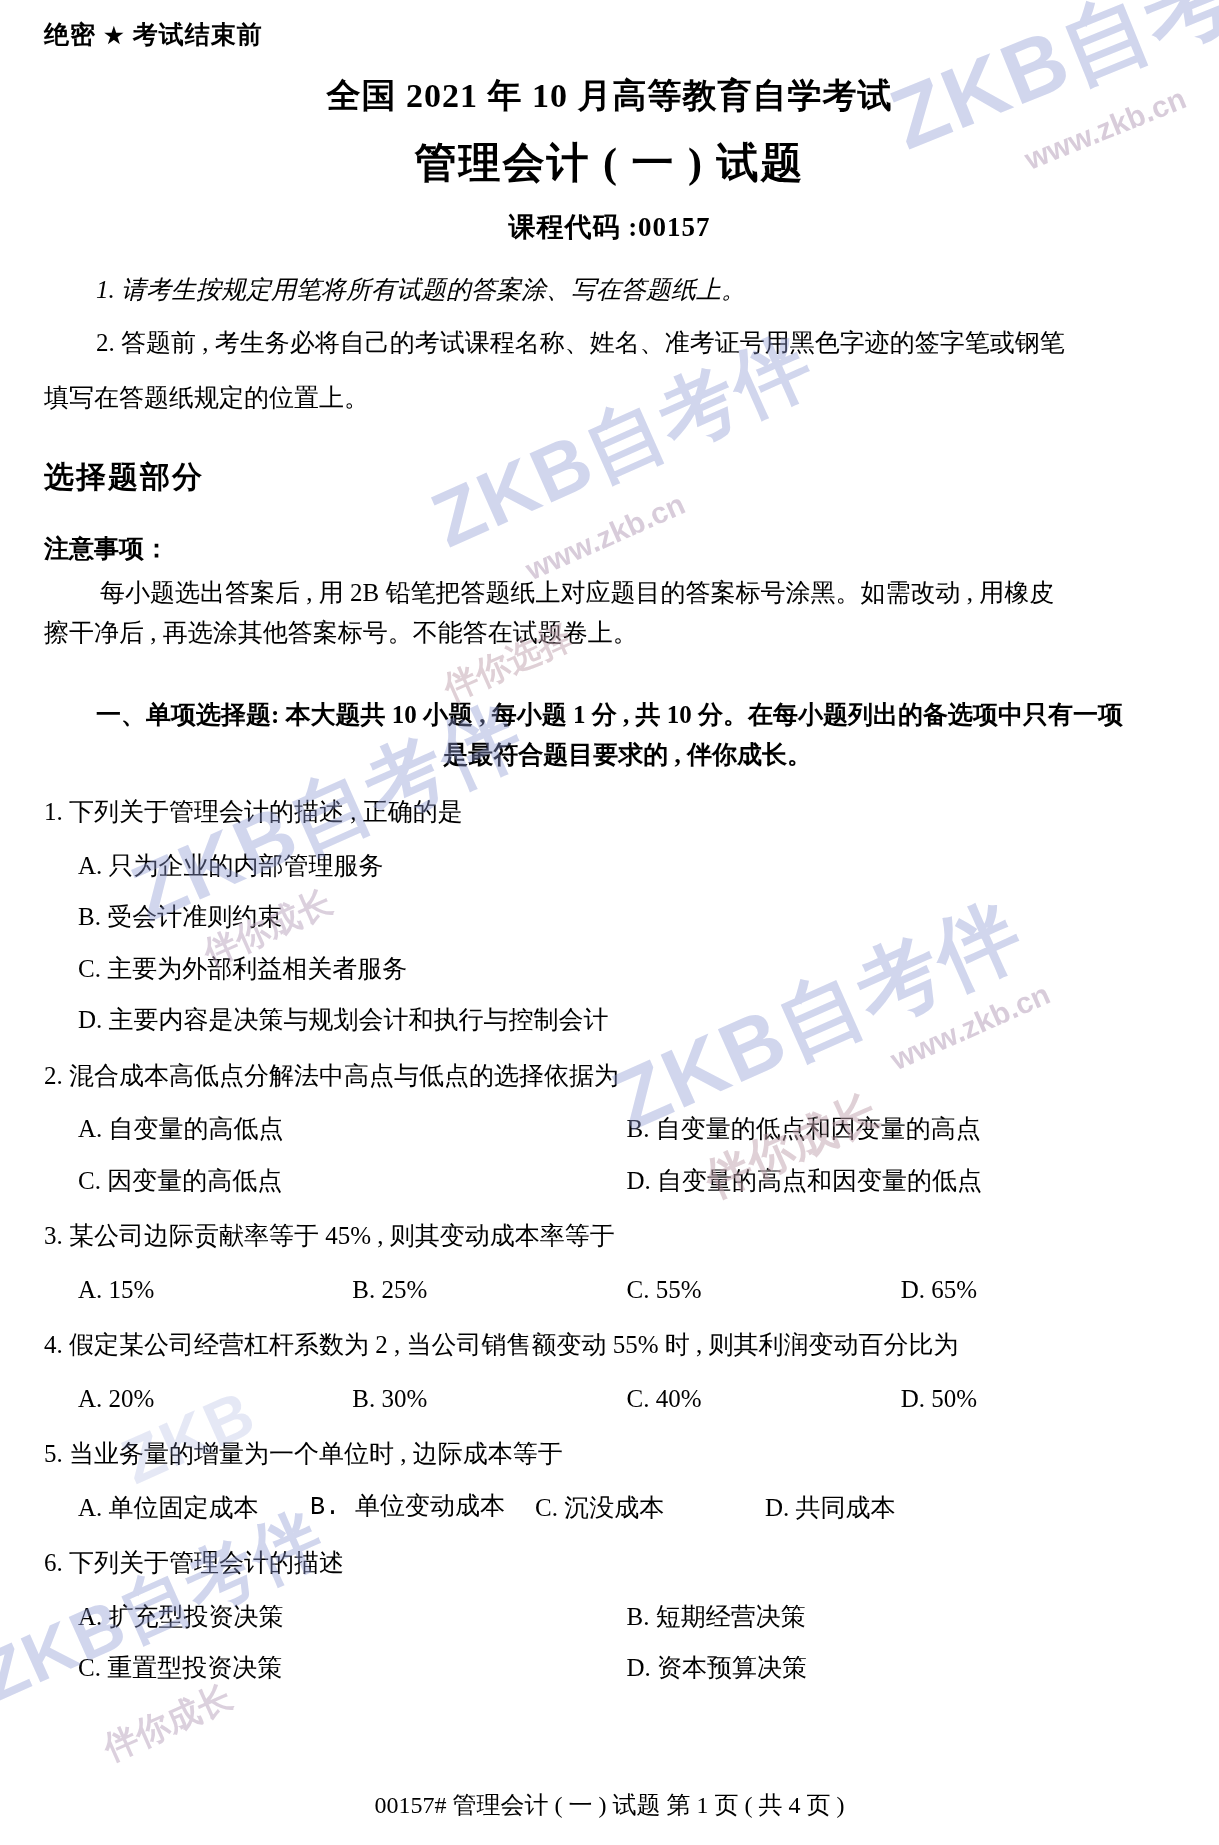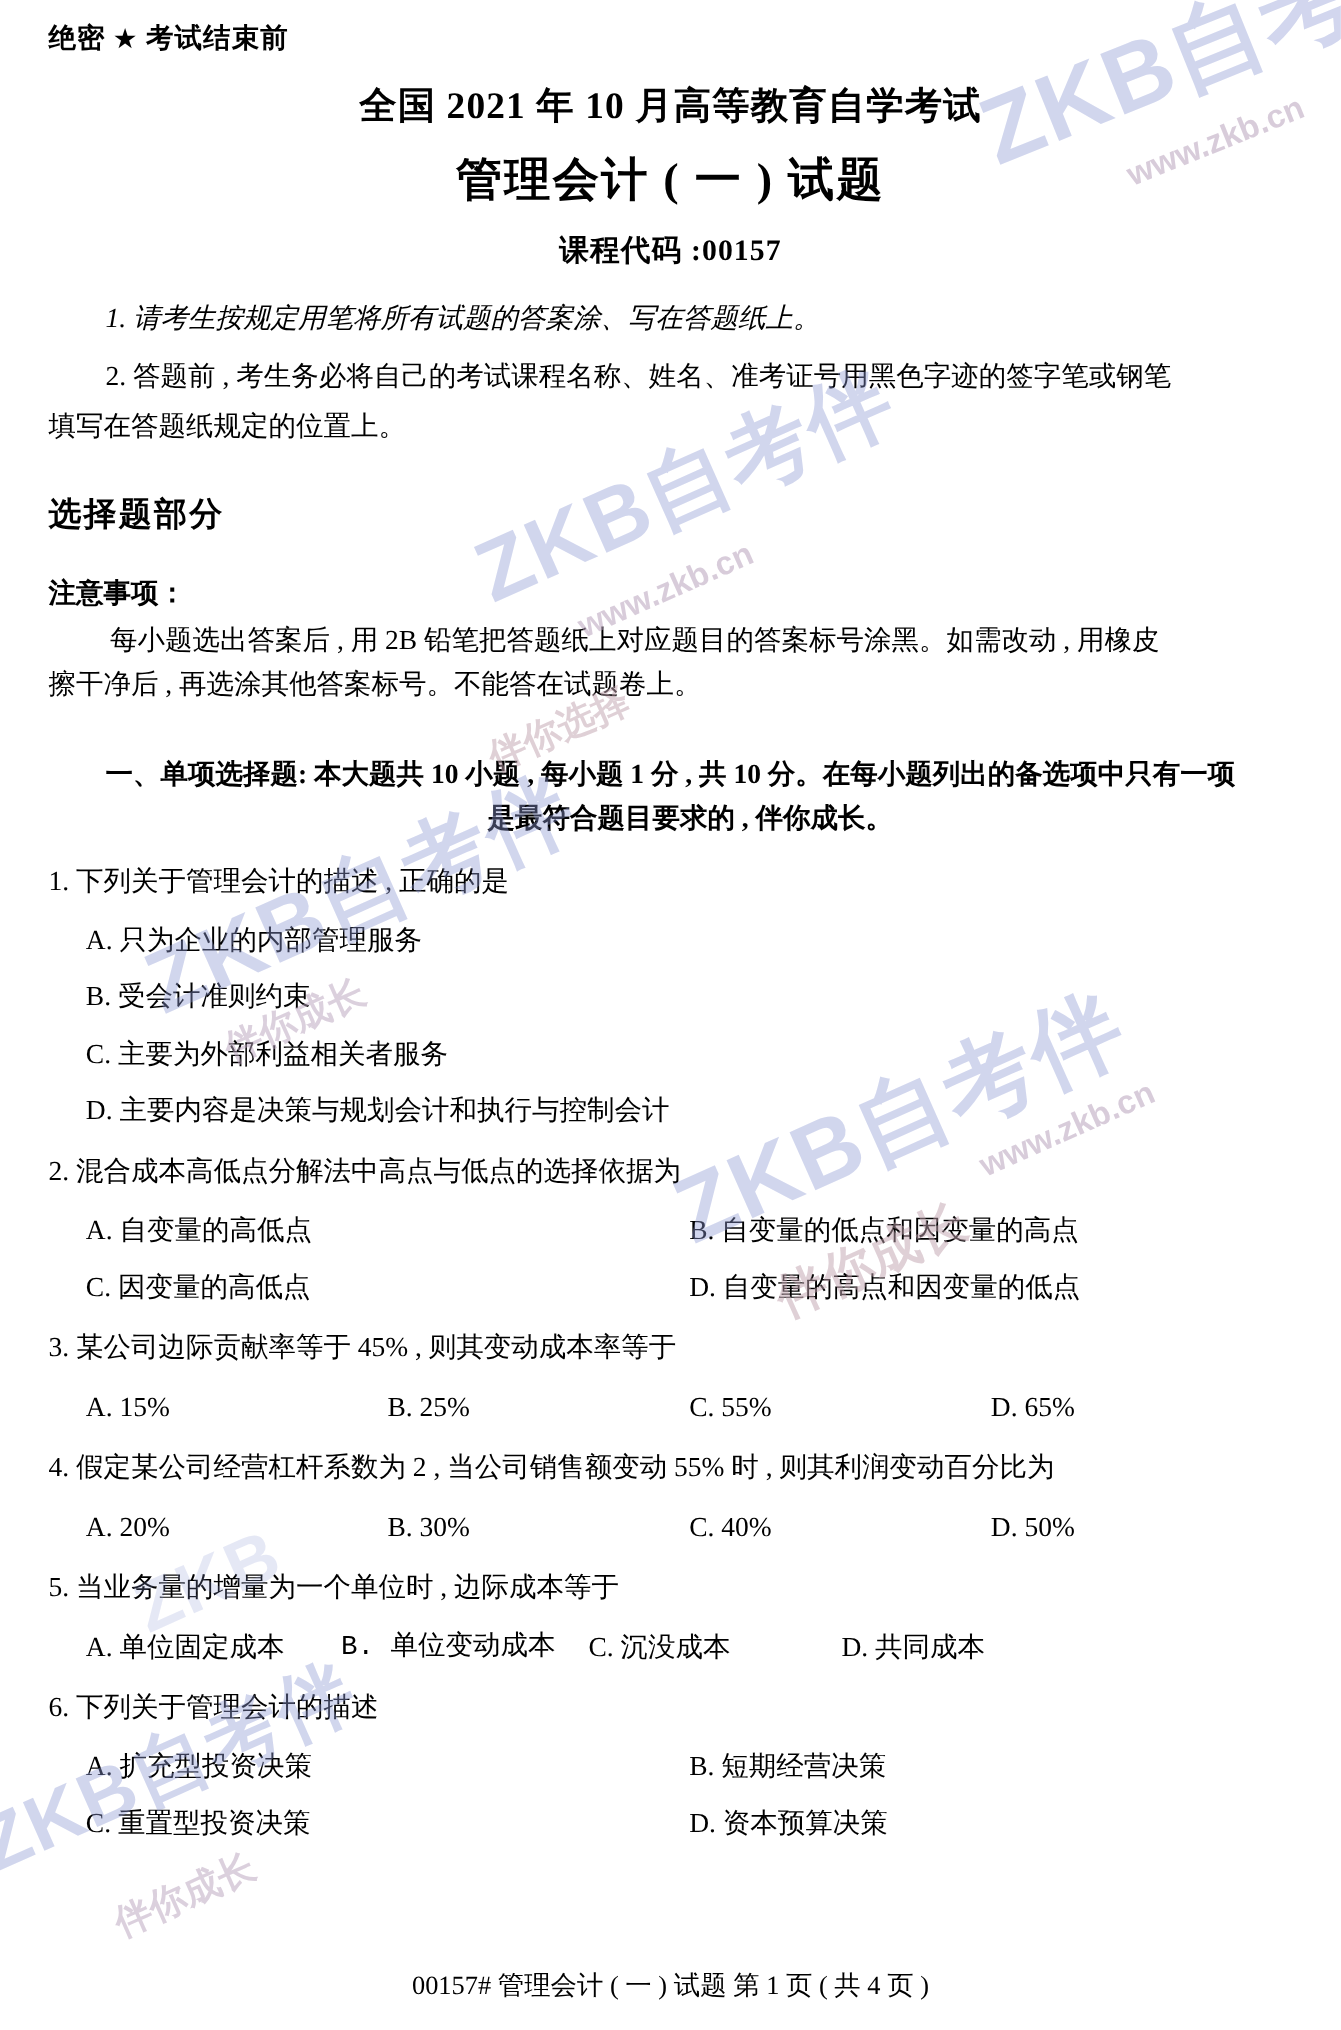--- a/index.html
+++ b/index.html
@@ -193,21 +193,21 @@
     <span class="star">★</span>
     <span>考试结束前</span>
   </div>
 
   <div class="title1">全国 2021 年 10 月高等教育自学考试</div>
   <div class="title2">管理会计 ( 一 ) 试题</div>
   <div class="title3">课程代码 :00157</div>
 
   <div class="notice-line first indent2">1. 请考生按规定用笔将所有试题的答案涂、写在答题纸上。</div>
   <div class="notice-line indent2">2. 答题前 , 考生务必将自己的考试课程名称、姓名、准考证号用黑色字迹的签字笔或钢笔</div>
-  <div class="notice-line" style="margin-top:6px;">填写在答题纸规定的位置上。</div>
+  <div class="notice-line" style="margin-top:16px;">填写在答题纸规定的位置上。</div>
 
   <div class="section-title">选择题部分</div>
 
   <div class="attention-label">注意事项：</div>
   <div class="attention-body">
     <div class="p1">每小题选出答案后 , 用 2B 铅笔把答题纸上对应题目的答案标号涂黑。如需改动 , 用橡皮</div>
     <div>擦干净后 , 再选涂其他答案标号。不能答在试题卷上。</div>
   </div>
 
   <div class="bigq">

